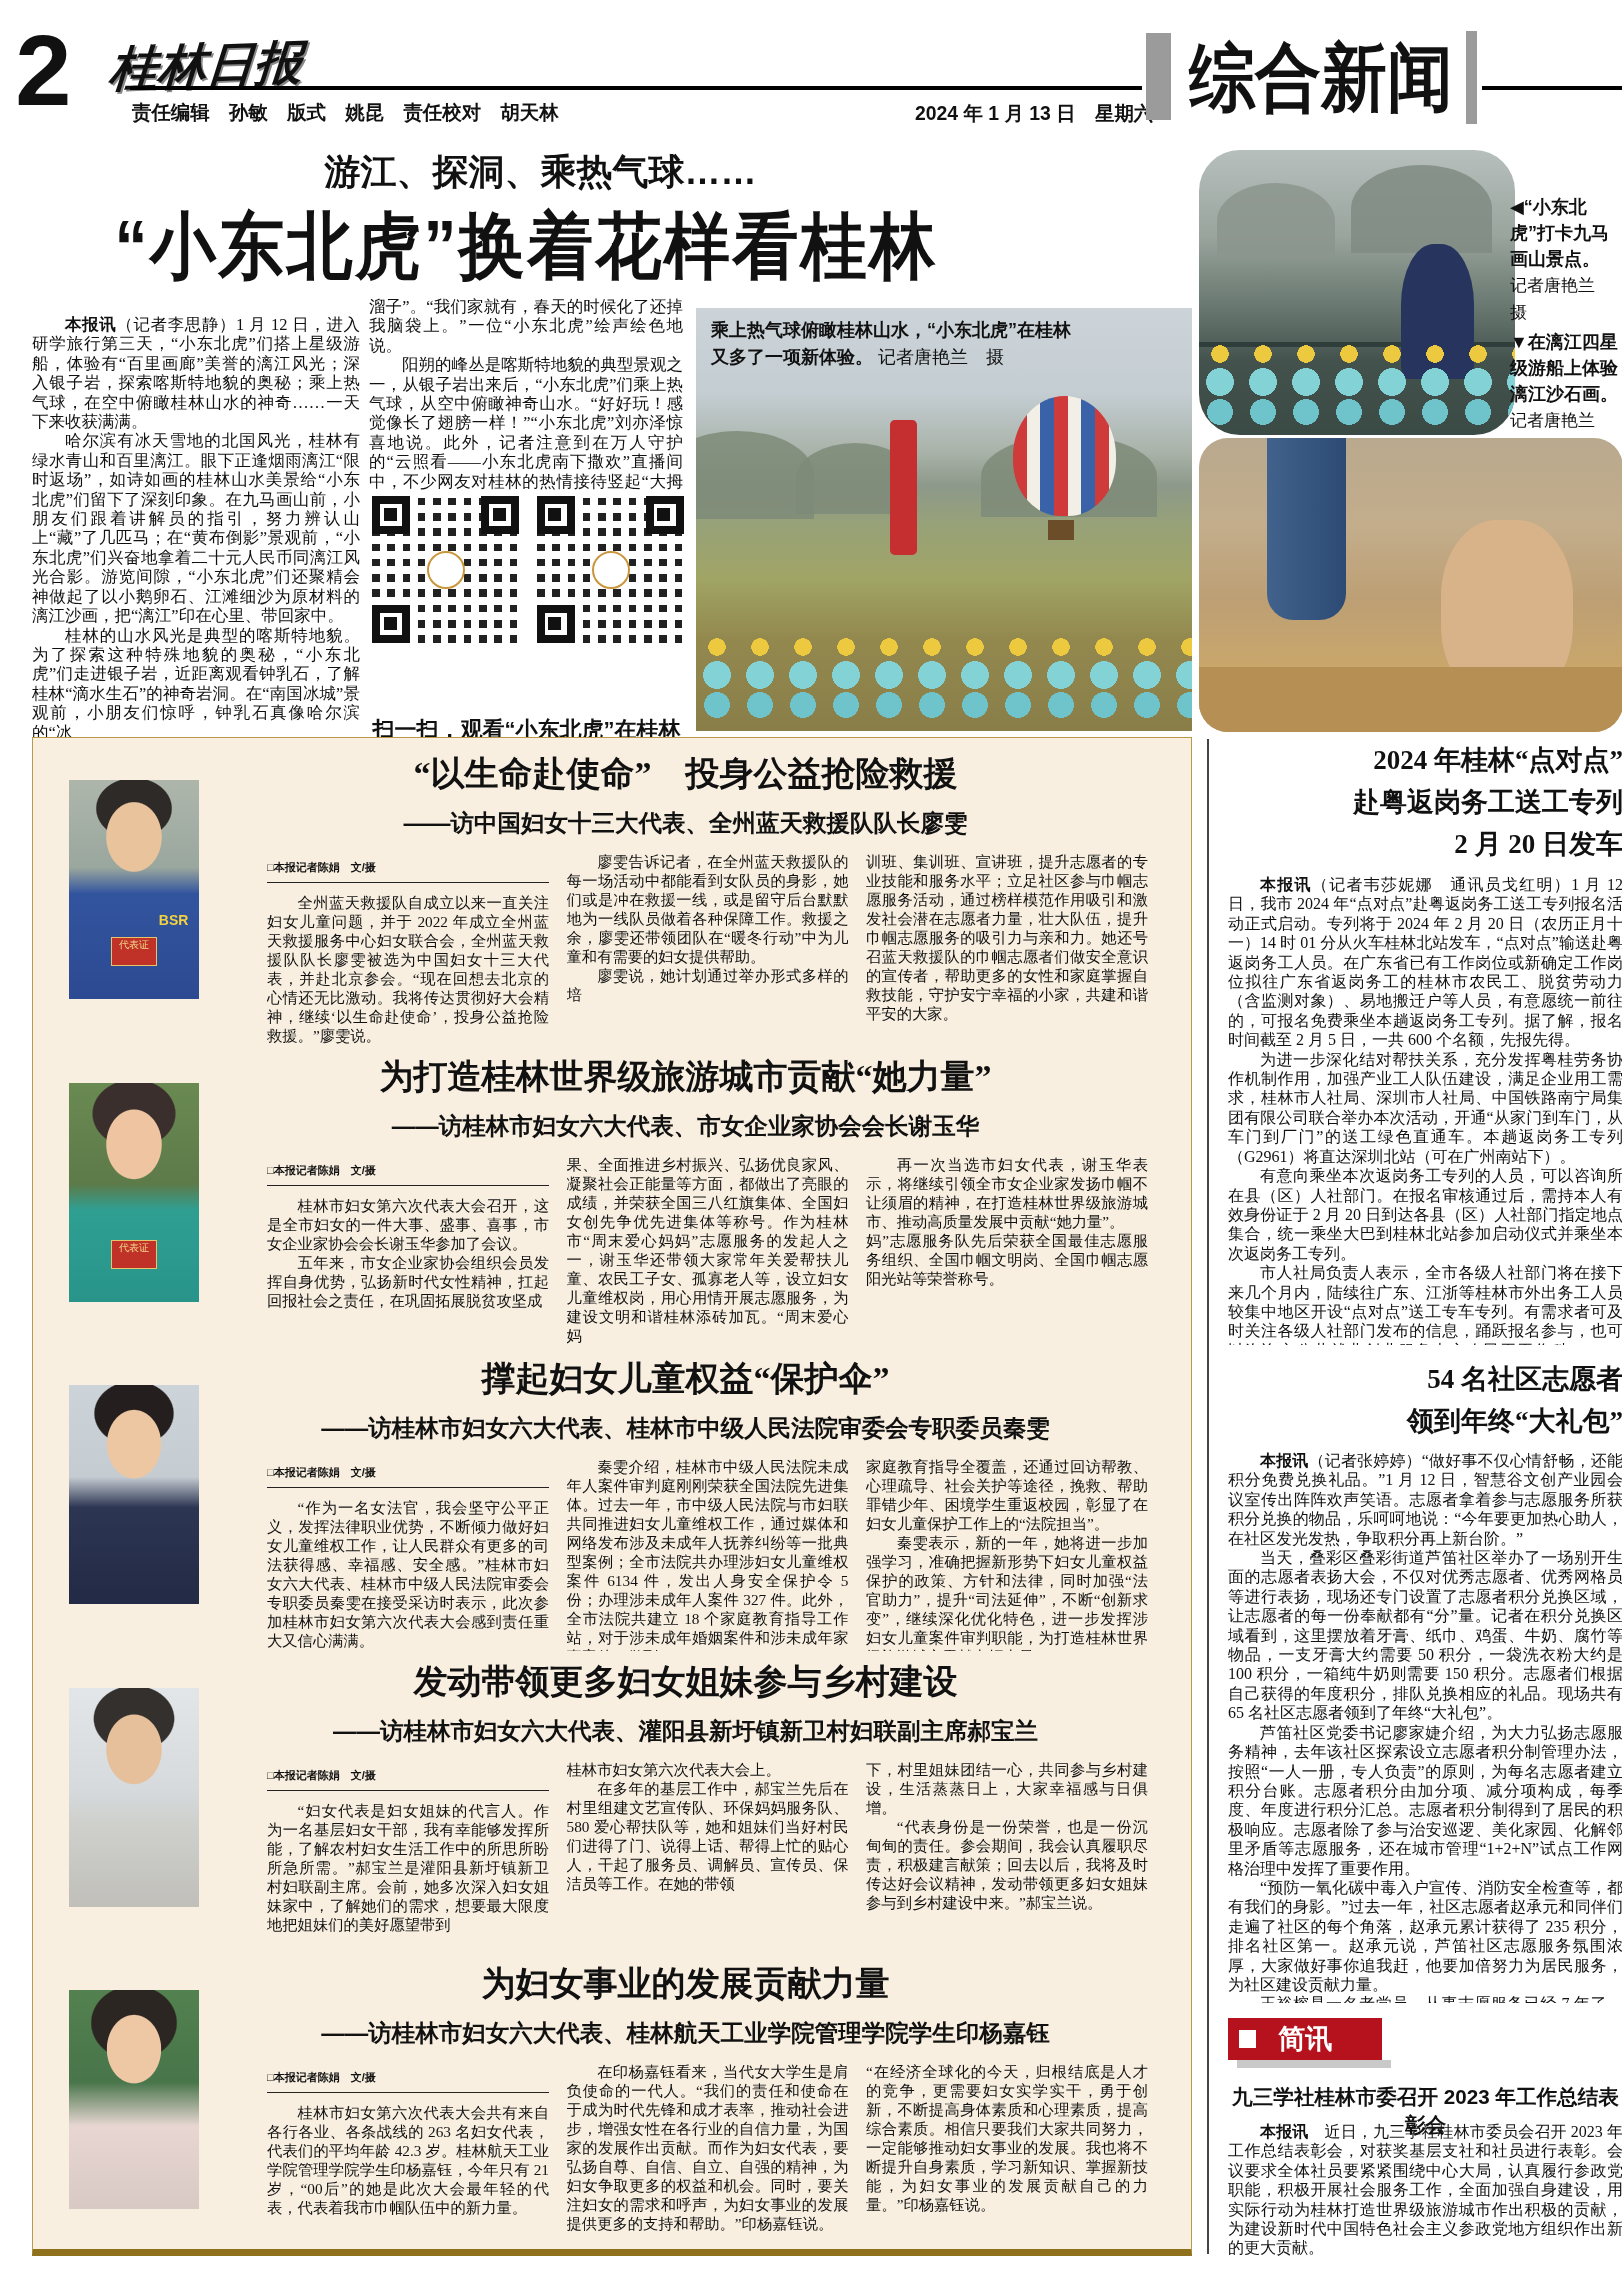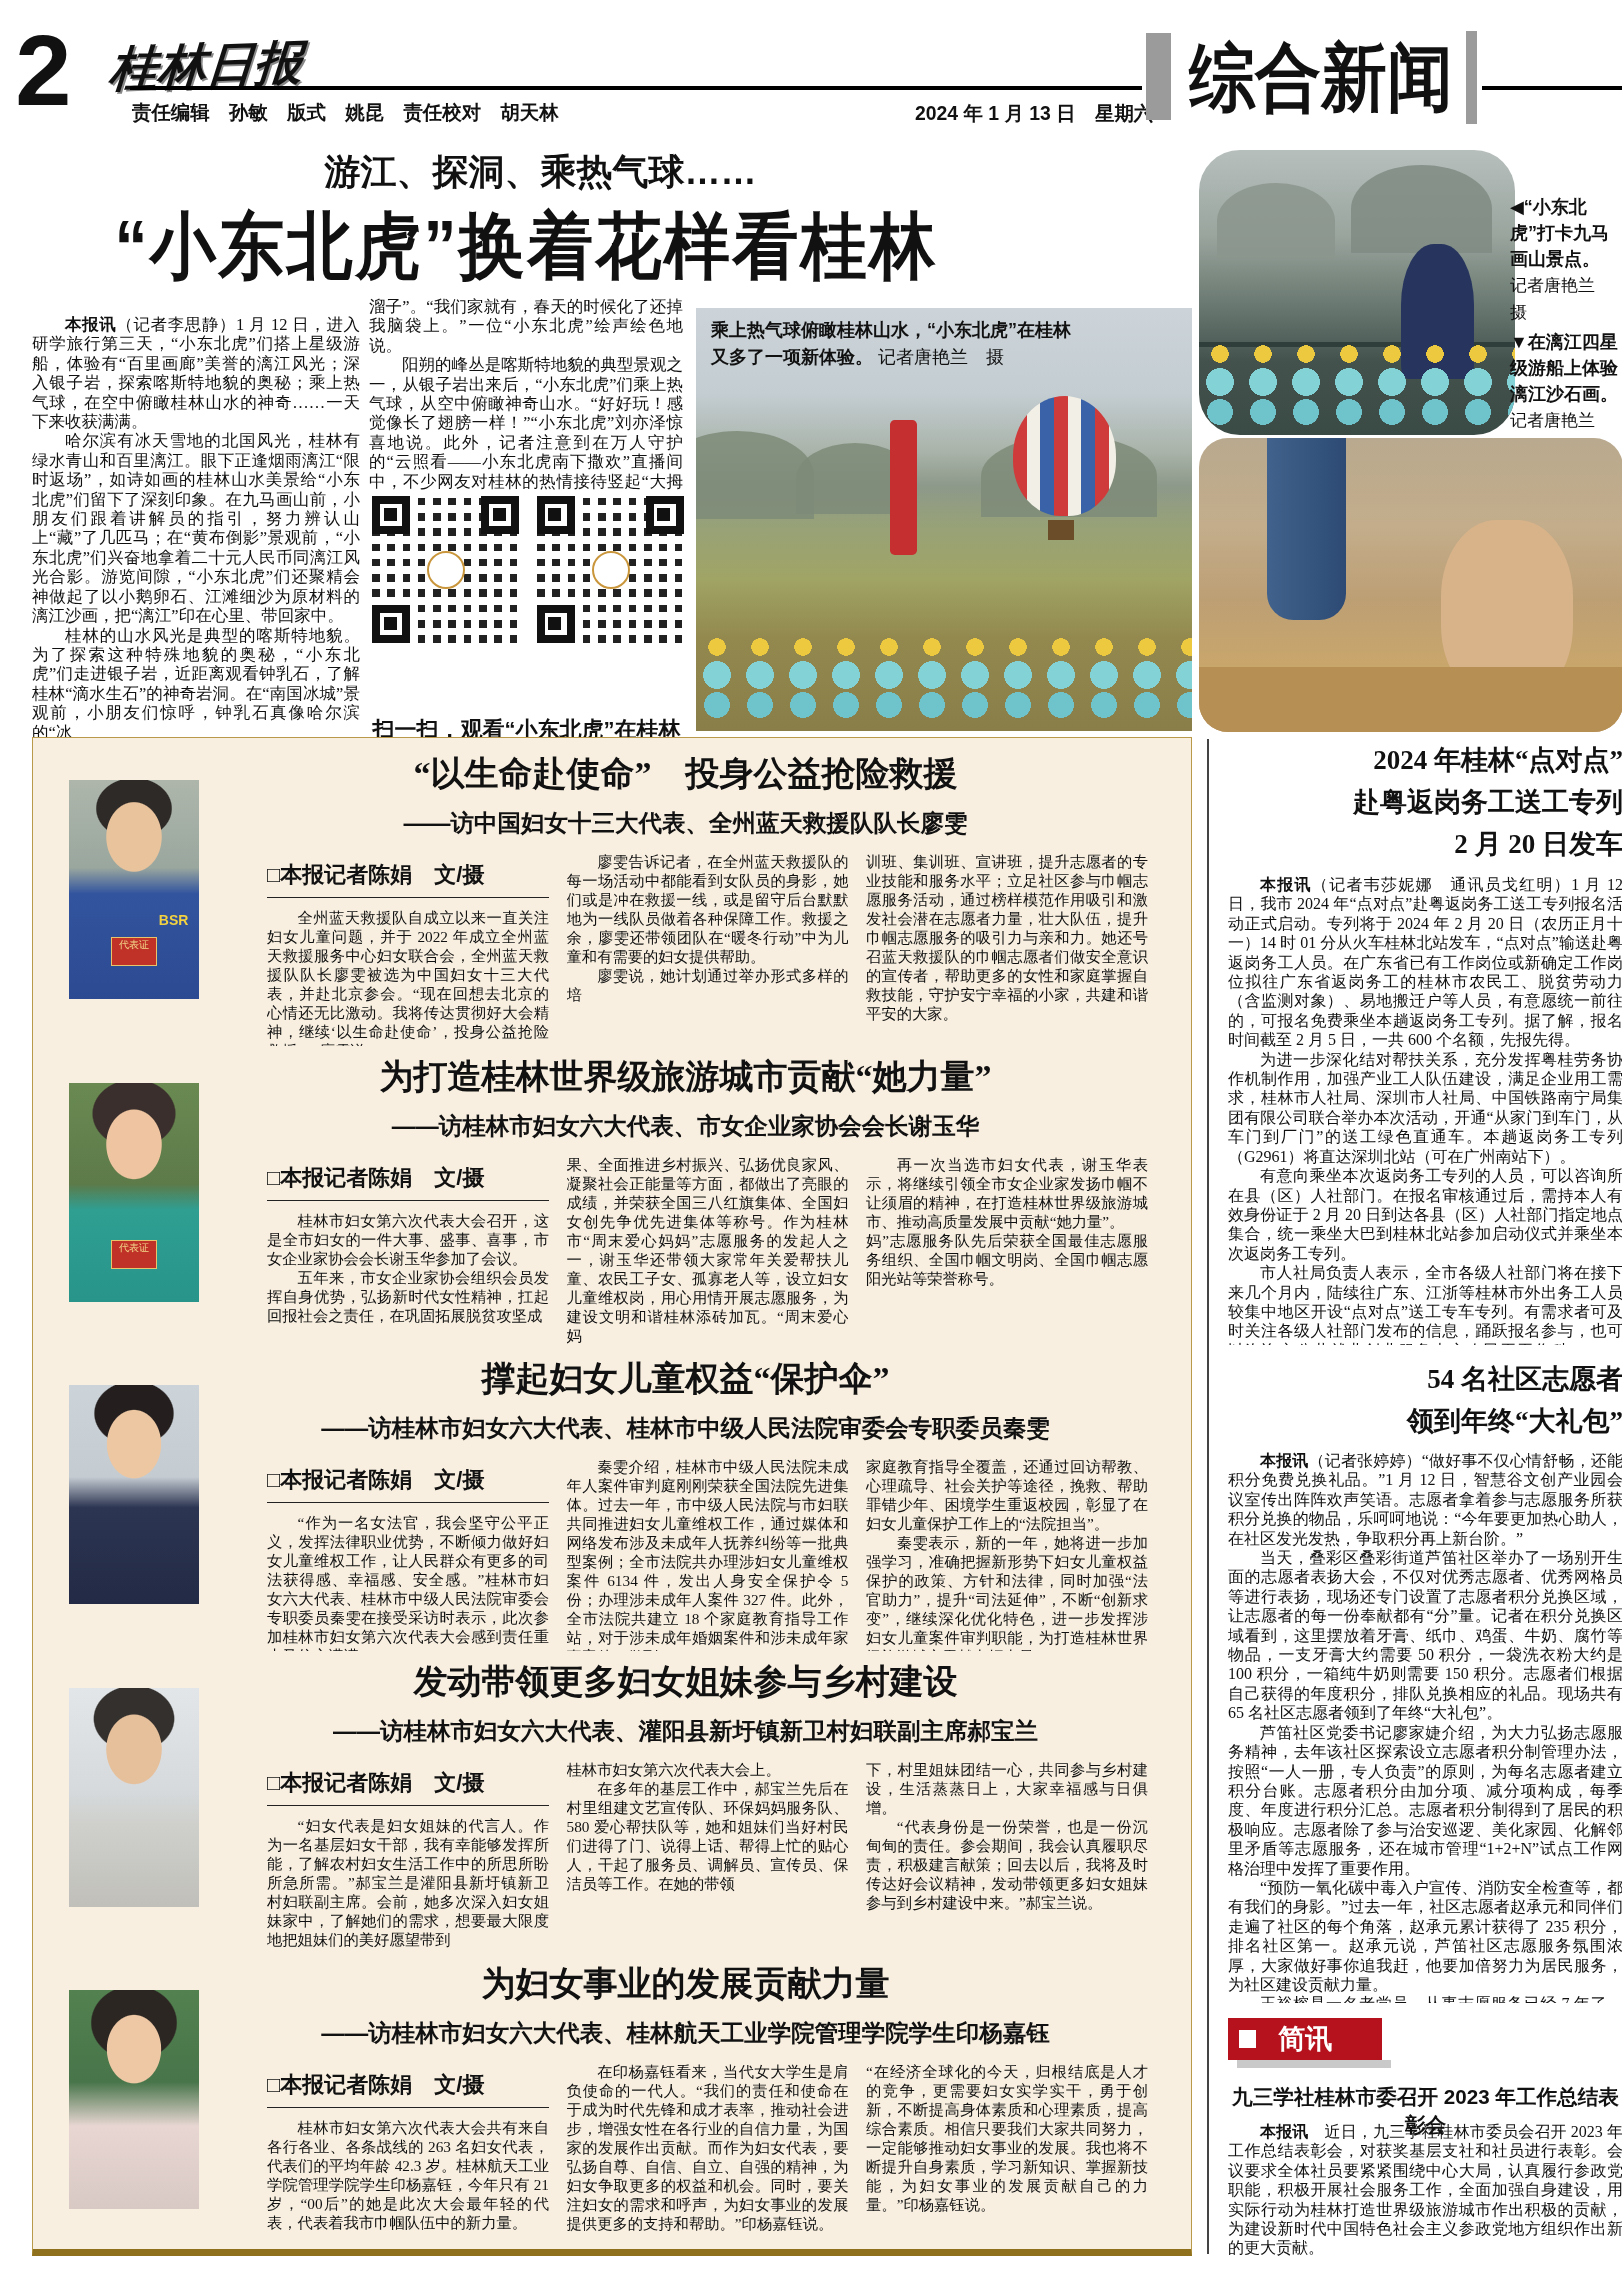--- a/index.html
+++ b/index.html
@@ -75,21 +75,21 @@
   .cream{left:32px;top:737px;width:1160px;height:1519px;background:#f8efe0;
          border:1.8px solid #b99a4a;border-bottom:7px solid #8f701c;box-sizing:border-box;}
   .article{position:absolute;left:0;width:1157px;height:297px;}
   .a-title{position:absolute;left:194px;top:0;width:917px;text-align:center;font-size:34px;
            font-weight:900;white-space:nowrap;}
   .a-sub{position:absolute;left:194px;top:56px;width:917px;text-align:center;font-size:23.5px;
          font-weight:900;font-family:"Liberation Sans","DejaVu Sans",sans-serif;white-space:nowrap;}
   .a-body{position:absolute;left:234px;top:101px;width:881px;height:194px;display:flex;gap:17.6px;overflow:hidden;}
   .a-col{width:282px;overflow:hidden;}
   .a-col p{margin:0;font-size:15.3px;line-height:19px;text-indent:2em;text-align:justify;}
-  .byline{font-family:"Liberation Sans","DejaVu Sans",sans-serif;font-weight:700;font-size:22px;
+  .byline{font-family:"Liberation Sans","DejaVu Sans",sans-serif;font-weight:700;font-size:11px;
           border-bottom:1.8px solid #222;padding:8.2px 0 7px 0;margin-bottom:9.4px;}
   .portrait{position:absolute;left:36px;top:29px;width:130px;height:219px;overflow:hidden;}
   .pbadge{position:absolute;left:42px;bottom:33px;width:46px;height:29px;background:#c03227;
           border:1.8px solid #e8c56a;color:#f3d98c;font-size:10px;line-height:13px;text-align:center;
           font-family:"Liberation Sans","DejaVu Sans",sans-serif;box-sizing:border-box;}
   .bsr{position:absolute;right:10.6px;bottom:71px;color:#f2d241;font-size:14px;font-weight:900;
        font-family:"Liberation Sans","DejaVu Sans",sans-serif;}
   .pt1{background:radial-gradient(47px 59px at 50% 26%,#e9c39c 58%,rgba(0,0,0,0) 60%),
        radial-gradient(62px 50px at 50% 13%,#2e2a28 60%,rgba(0,0,0,0) 62%),
        linear-gradient(180deg,#aeb6ab 0%,#9aa79e 40%,#32549e 52%,#2c4a92 100%);}

